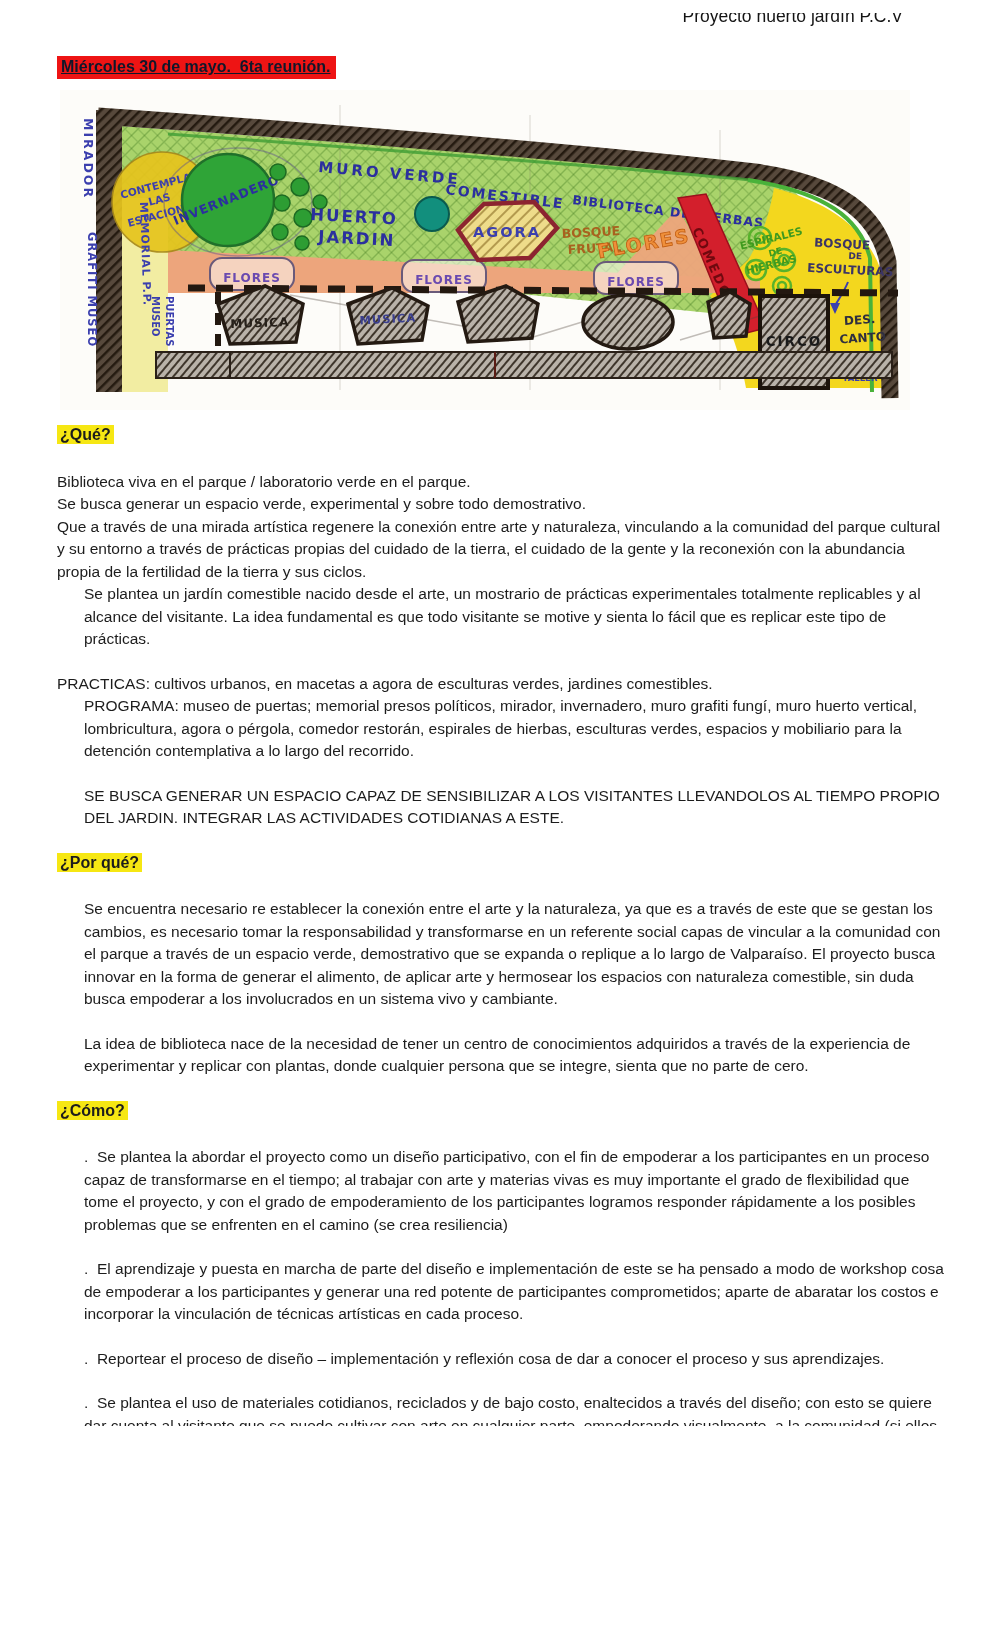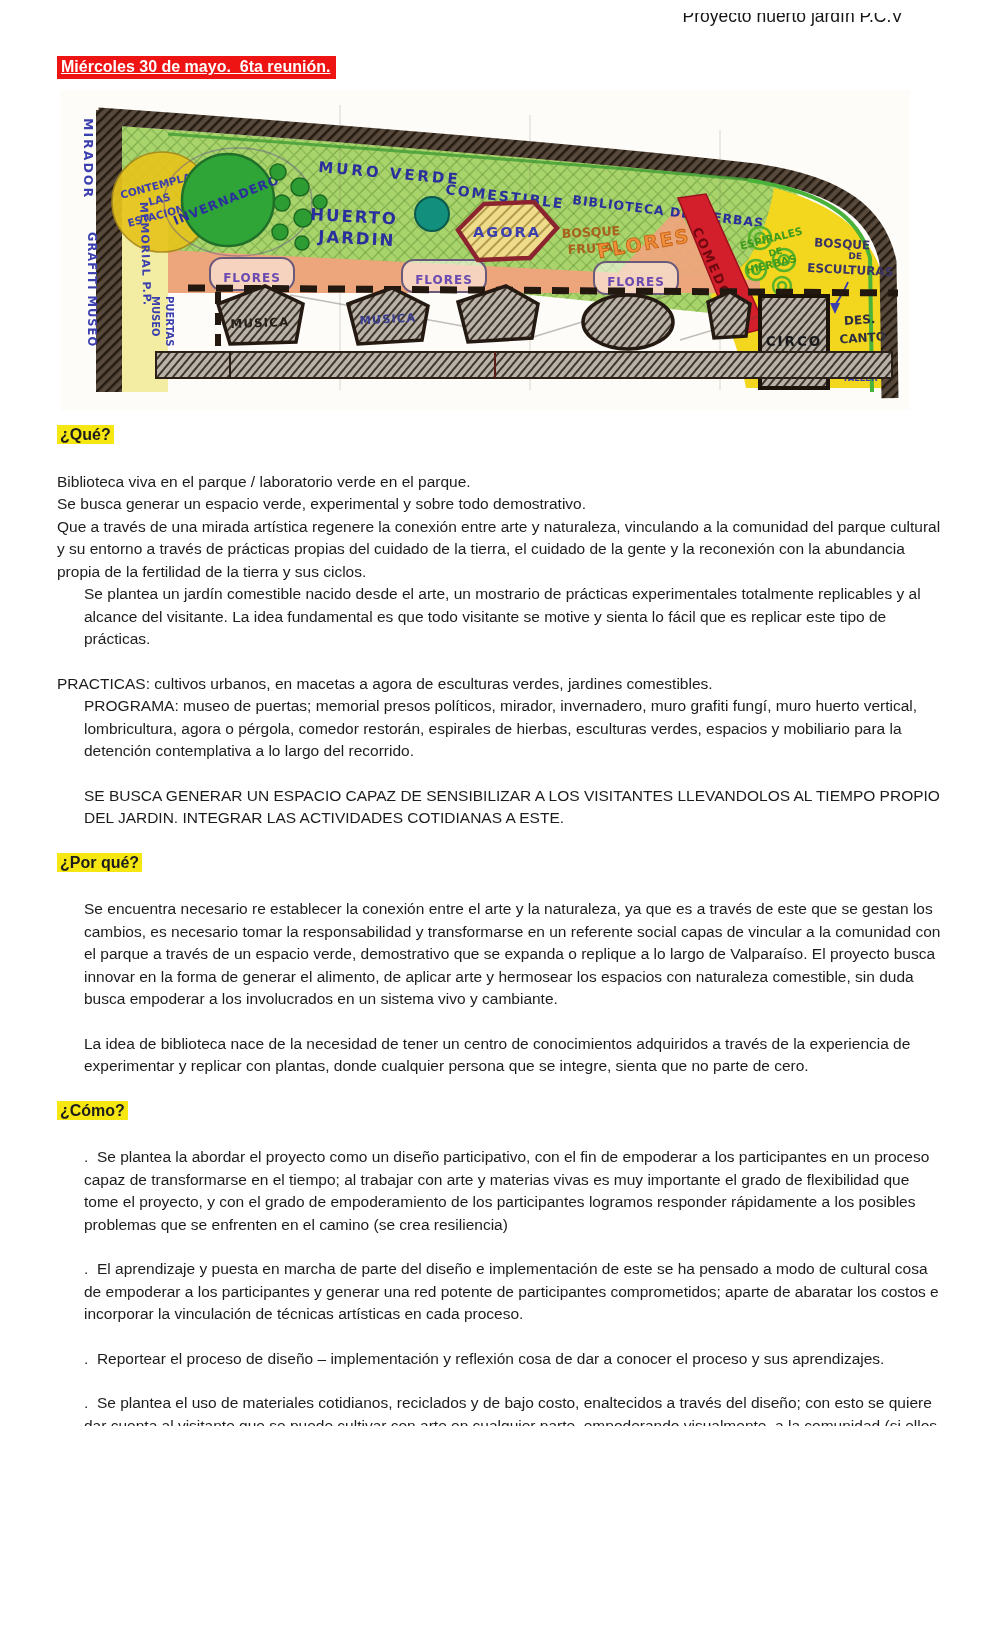--- a/index.html
+++ b/index.html
@@ -1,21 +1,21 @@
 <!DOCTYPE html>
 <html><head>
 <meta charset="utf-8">
 <style>
   html,body{margin:0;padding:0;background:#ffffff;}
   .page{position:relative;width:1000px;height:1426px;background:#ffffff;overflow:hidden;
         font-family:"Liberation Sans","DejaVu Sans",sans-serif;color:#1c1c1c;}
   .header-clip{position:absolute;top:13px;right:97px;height:23px;overflow:hidden;}
   .header-clip span{display:block;margin-top:-7px;font-size:17.5px;color:#141414;white-space:pre;}
   .meeting-title{position:absolute;left:57px;top:56px;display:inline-block;
-        background:#ee1414;color:#ffffff;font-size:16px;font-weight:bold;
+        background:#ee1414;color:#0f172a;font-size:16px;font-weight:bold;
         padding:2px 6px 3px 4px;text-decoration:underline;white-space:pre;}
   .sketch-wrap{position:absolute;left:60px;top:90px;width:850px;height:320px;}
   .content{position:absolute;left:57px;top:424px;width:887px;font-size:15.5px;line-height:22.5px;}
   .content p{margin:0;white-space:pre-wrap;}
   .content p.gap{margin-bottom:22px;margin-left:27px;}
   .b{font-weight:normal;}
   .sh{margin:20px 0 24px 0;font-size:16px;font-weight:bold;line-height:22.5px;}
   .sh.first{margin-top:0;}
   .hl{background:#f6e713;padding:1px 3px;text-align:right;}
   svg text{font-family:"DejaVu Sans",sans-serif;font-weight:bold;}
@@ -234,21 +234,21 @@
     <div class="sh"><span class="hl">¿Por qué?</span></div>
 
     <p class="gap"><span class="b">Se encuentra necesario re establecer la conexión entre el arte y la naturaleza</span><span>, ya que es a través de este que se gestan los cambios, es necesario tomar la responsabilidad y transformarse en un referente social capas de vincular a la comunidad con el parque a través de un espacio verde, demostrativo que se expanda o replique a lo largo de Valparaíso. El proyecto busca innovar en la forma de generar el alimento, de aplicar arte y hermosear los espacios con naturaleza comestible, sin duda busca empoderar a los involucrados en un sistema vivo y cambiante.</span></p>
 
     <p class="gap">La idea de biblioteca nace de la necesidad de tener un centro de conocimientos adquiridos a través de la experiencia de experimentar y replicar con plantas, donde cualquier persona que se integre, sienta que no parte de cero.</p>
 
     <div class="sh"><span class="hl">¿Cómo?</span></div>
 
     <p class="gap"><span>.  Se plantea la abordar el proyecto como un </span><span class="b">diseño participativo</span><span>, con el fin de empoderar a los participantes en un proceso capaz de transformarse en el tiempo; al trabajar con arte y materias vivas es muy importante el grado de flexibilidad que tome el proyecto, y con el grado de empoderamiento de los participantes logramos responder rápidamente a los posibles problemas que se enfrenten en el camino (se crea resiliencia)</span></p>
 
-    <p class="gap"><span>.  El aprendizaje y puesta en marcha de parte del diseño e implementación de este se ha pensado a modo de </span><span class="b">cultural</span><span> cosa de empoderar a los participantes y generar una red potente de participantes comprometidos; aparte de abaratar los costos e incorporar la vinculación de técnicas artísticas en cada proceso.</span></p>
+    <p class="gap"><span>.  El aprendizaje y puesta en marcha de parte del diseño e implementación de este se ha pensado a modo de </span><span class="b">workshop</span><span> cosa de empoderar a los participantes y generar una red potente de participantes comprometidos; aparte de abaratar los costos e incorporar la vinculación de técnicas artísticas en cada proceso.</span></p>
 
     <p class="gap">.  Reportear el proceso de diseño – implementación y reflexión cosa de dar a conocer el proceso y sus aprendizajes.</p>
 
     <p class="gap">.  Se plantea el uso de materiales cotidianos, reciclados y de bajo costo, enaltecidos a través del diseño; con esto se quiere dar cuenta al visitante que se puede cultivar con arte en cualquier parte, empoderando visualmente  a la comunidad (si ellos lo hicieron por que yo no; biblioteca de saberes prácticos)</p>
 
     <p class="gap">. SE PLANTEA LA IMPLEMENTACION POR ETAPAS, GENERANDO UN ABANSE PAULATINO E  INTEGRAL.</p>
 
   </div>
 </div>
 

